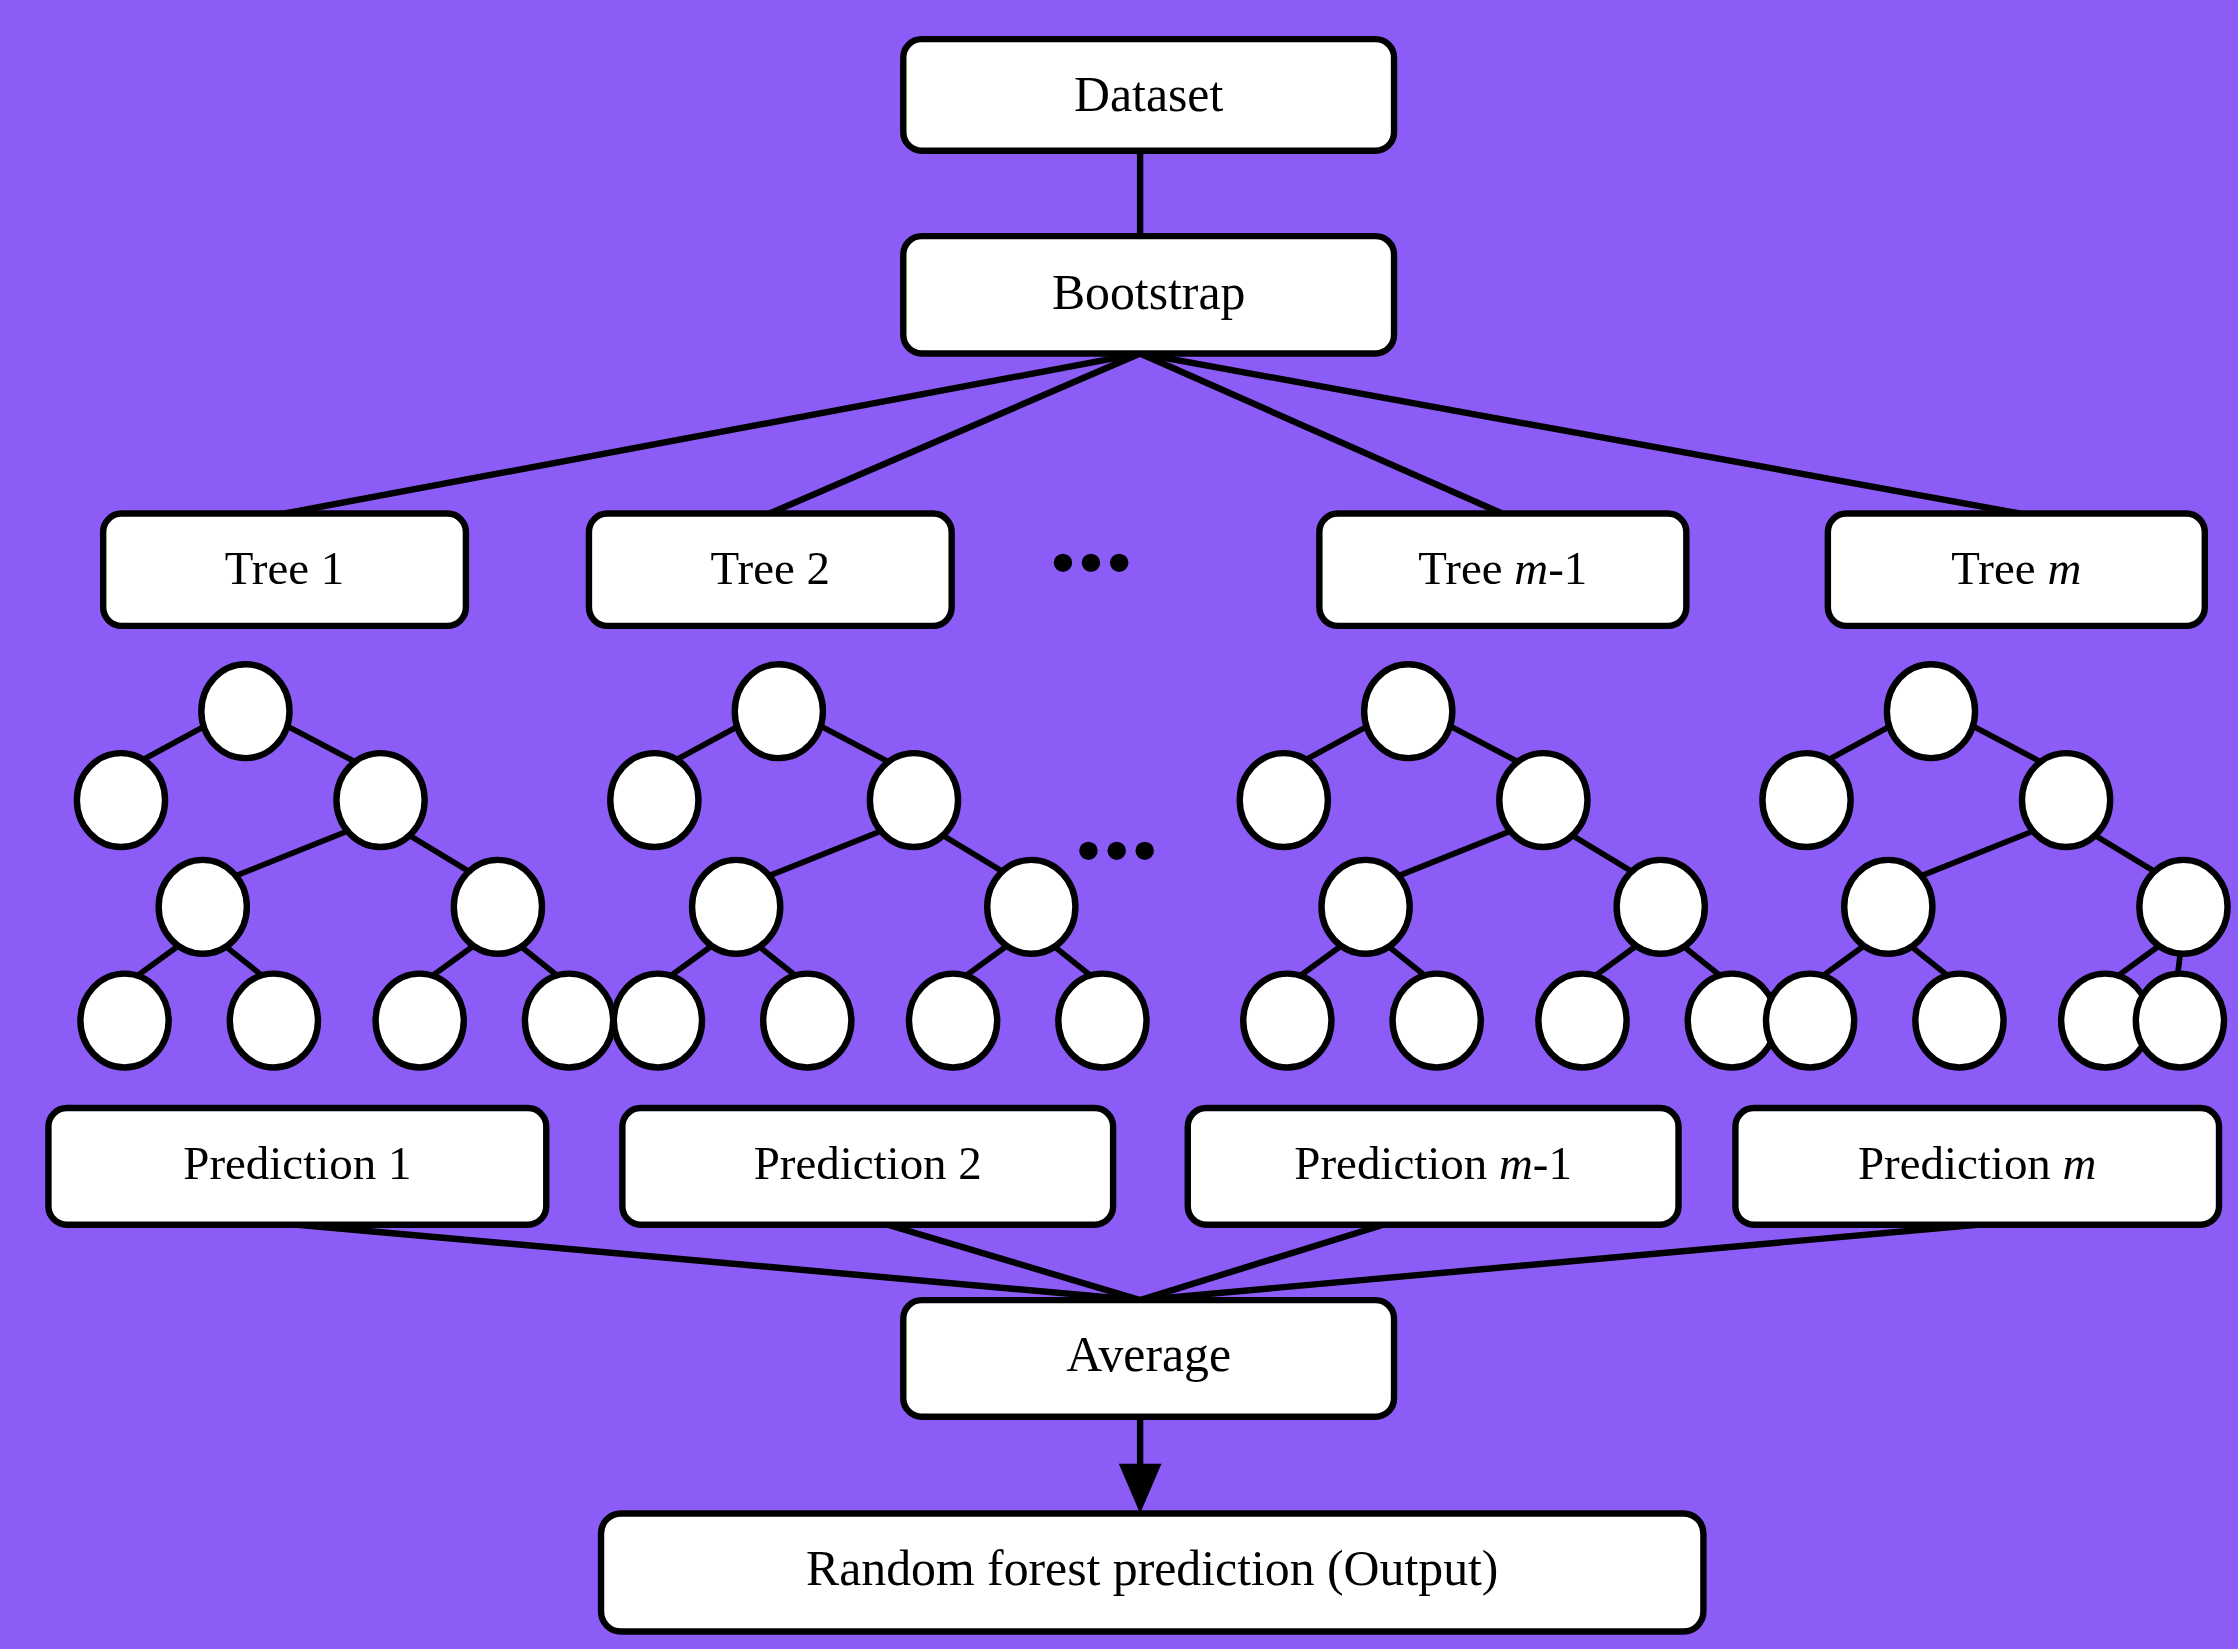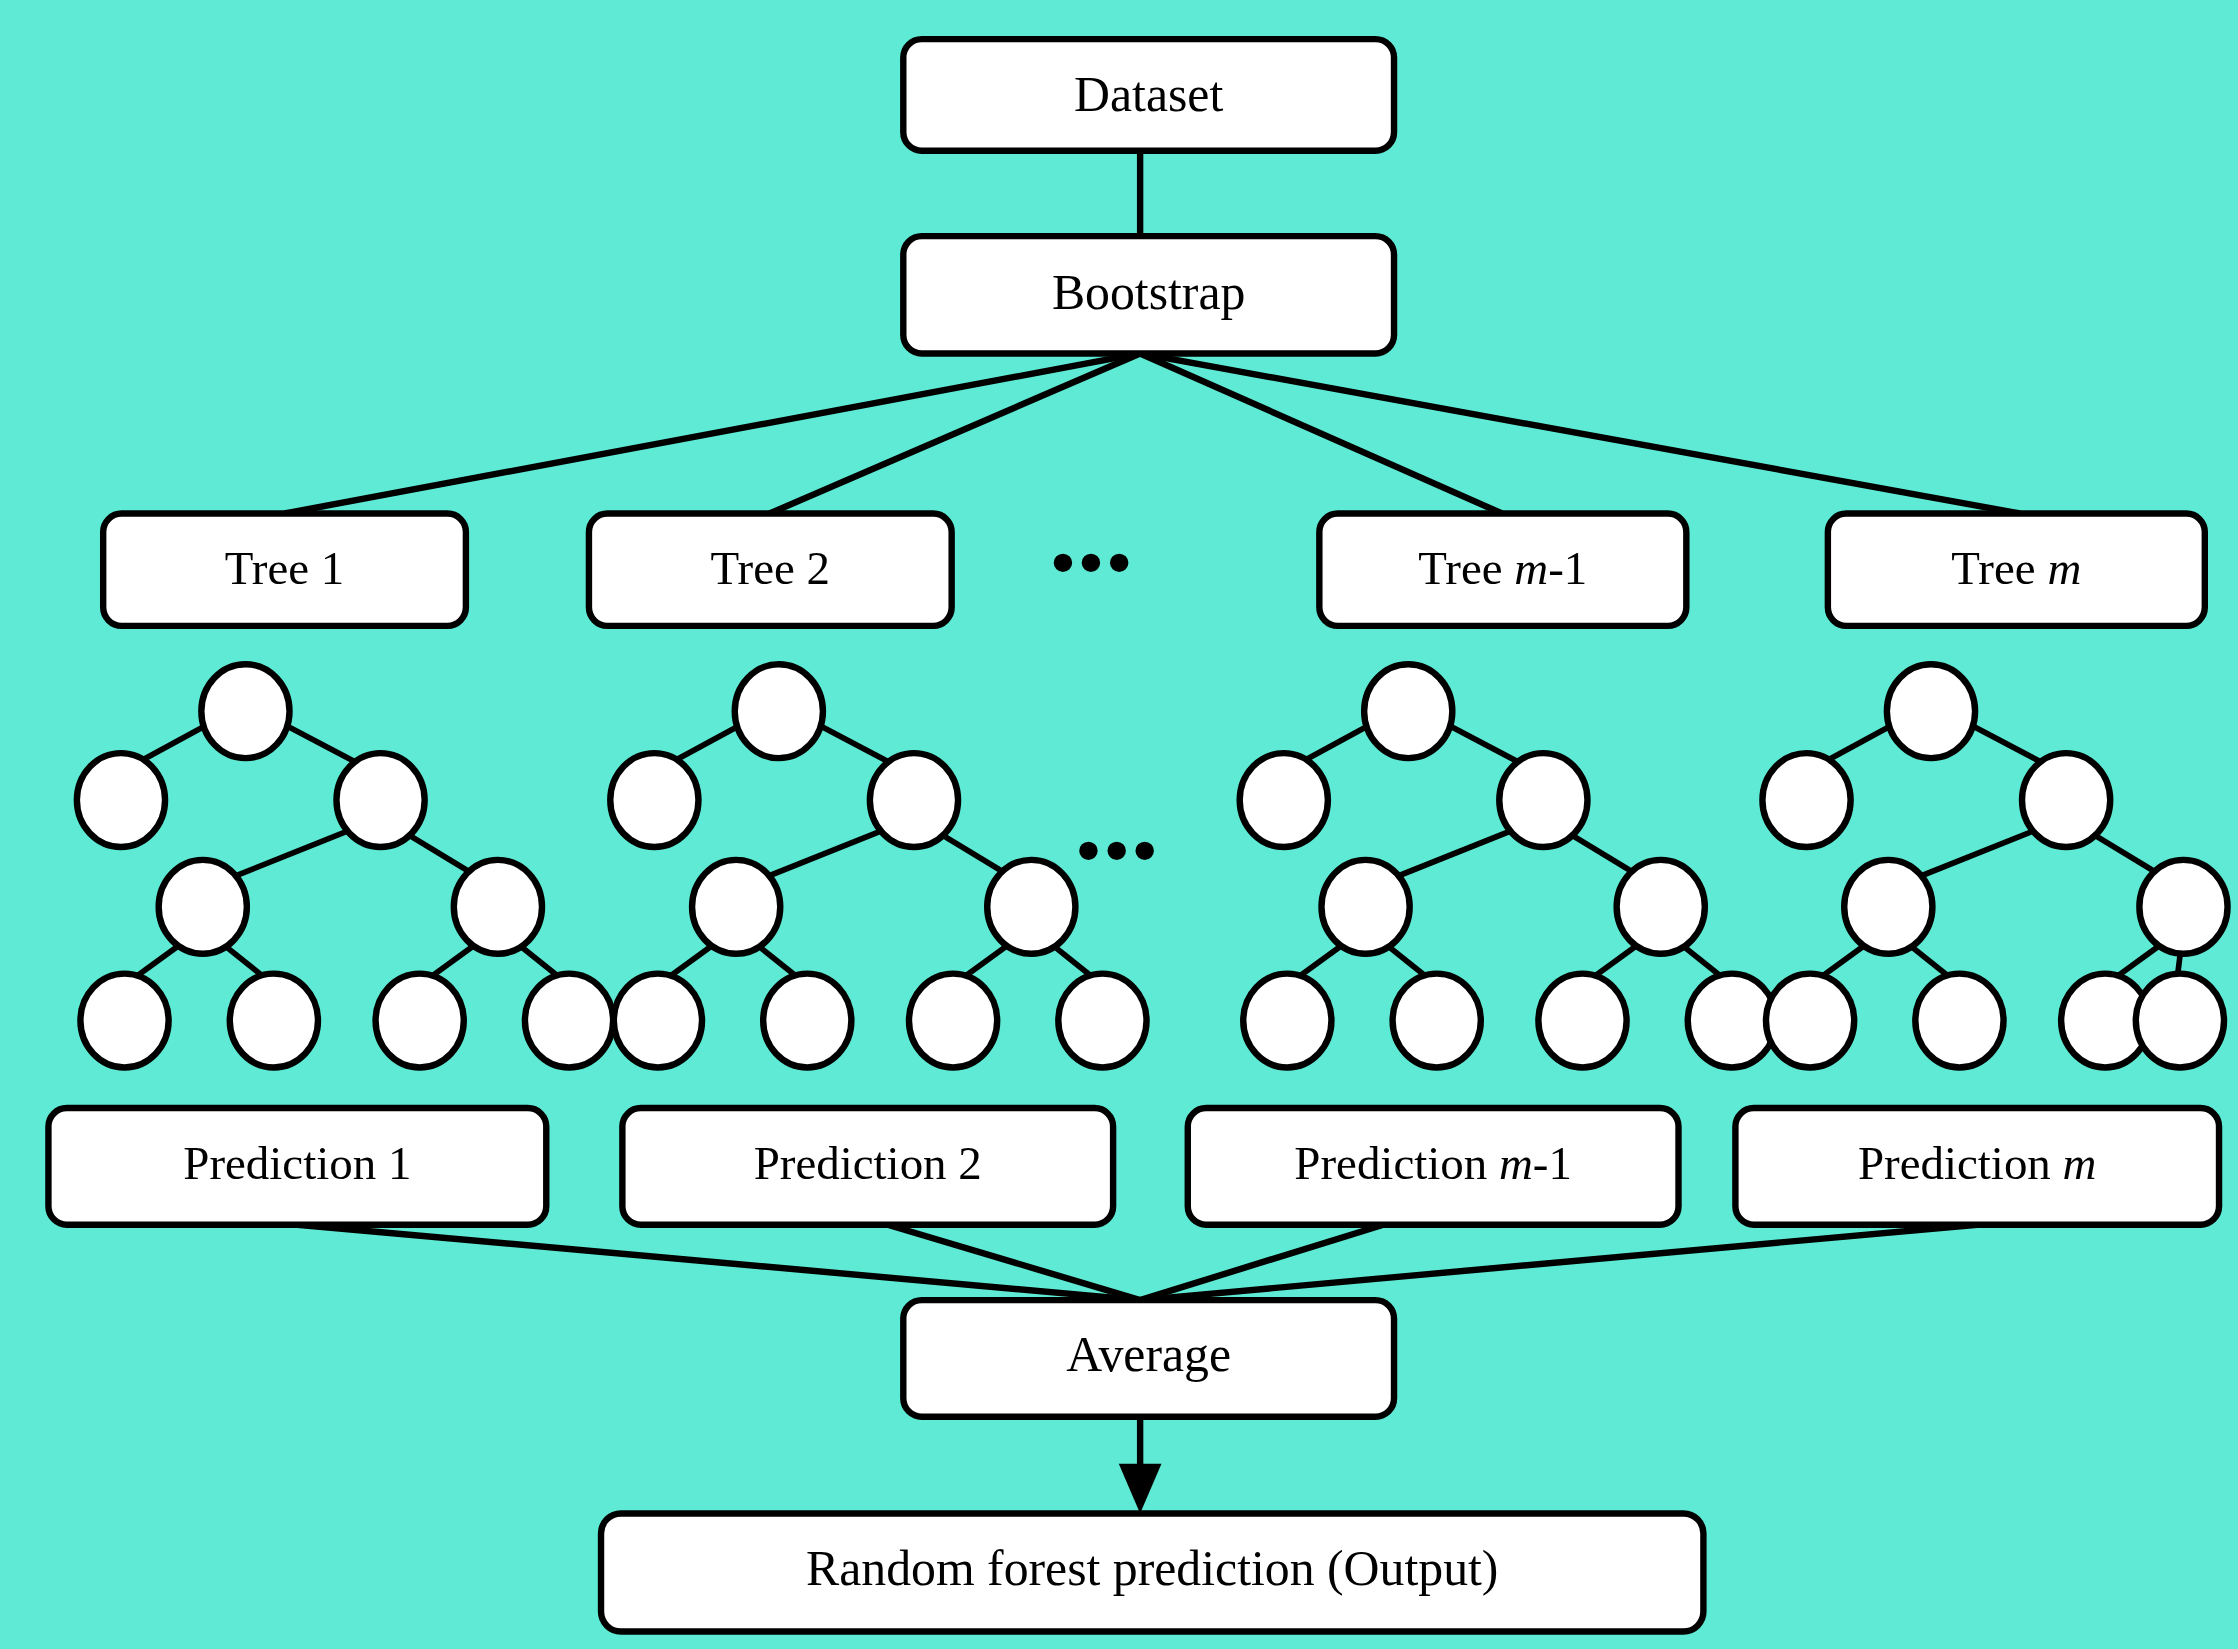--- a/index.html
+++ b/index.html
@@ -4,21 +4,21 @@
 <style>
   html, body {
     margin: 0;
     padding: 0;
     background: #ffffff;
   }
   #stage {
     position: relative;
     width: 2239px;
     height: 1650px;
-    background: #5eead4;
+    background: #8b5cf6;
     overflow: hidden;
     font-family: "Liberation Serif", "DejaVu Serif", serif;
   }
   #diagram {
     display: block;
     width: 2239px;
     height: 1650px;
   }
   .box-rect {
     fill: #ffffff;

